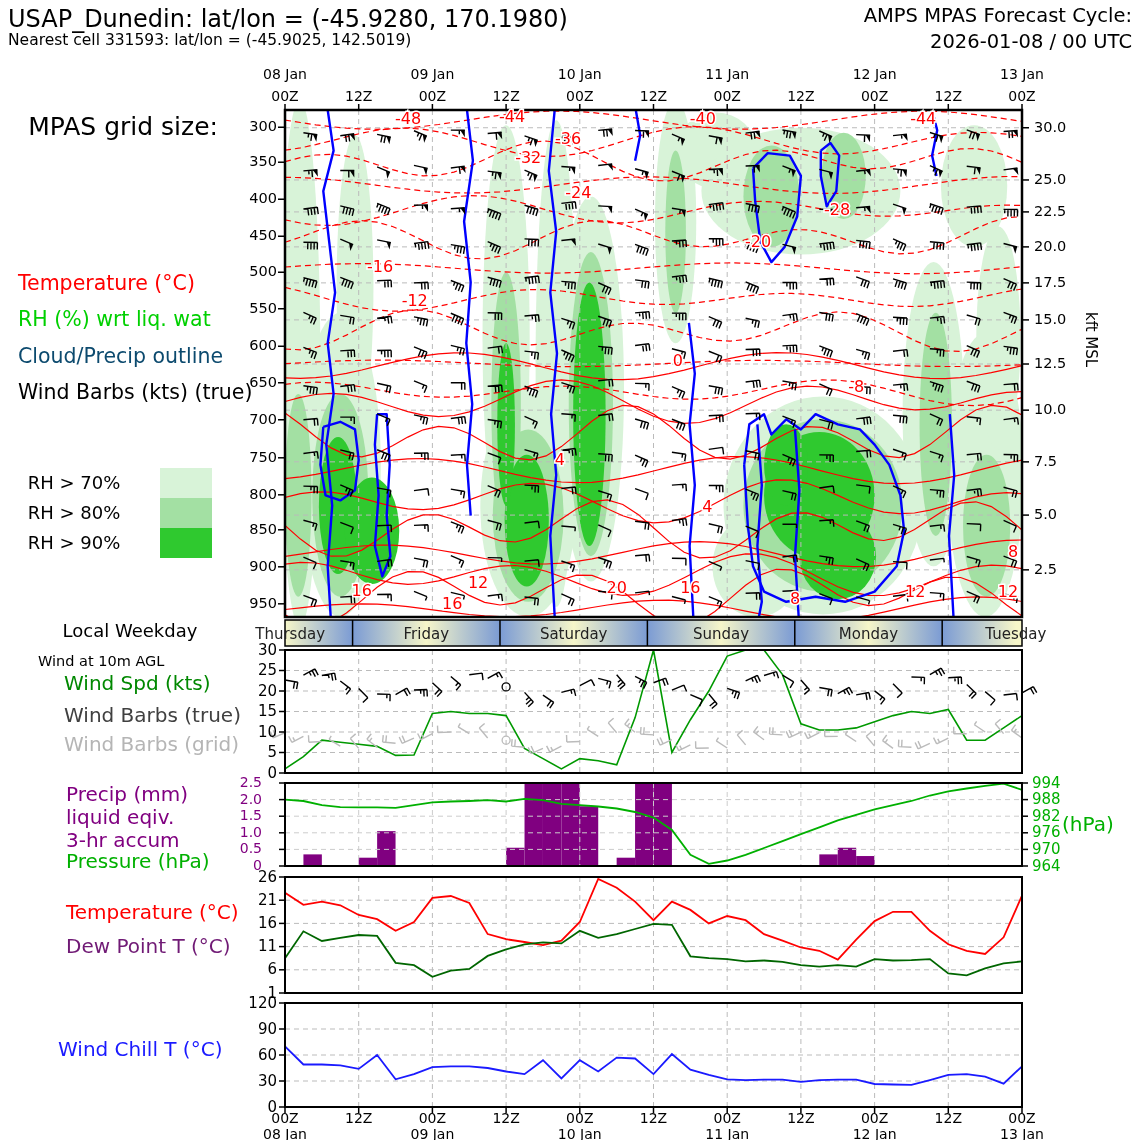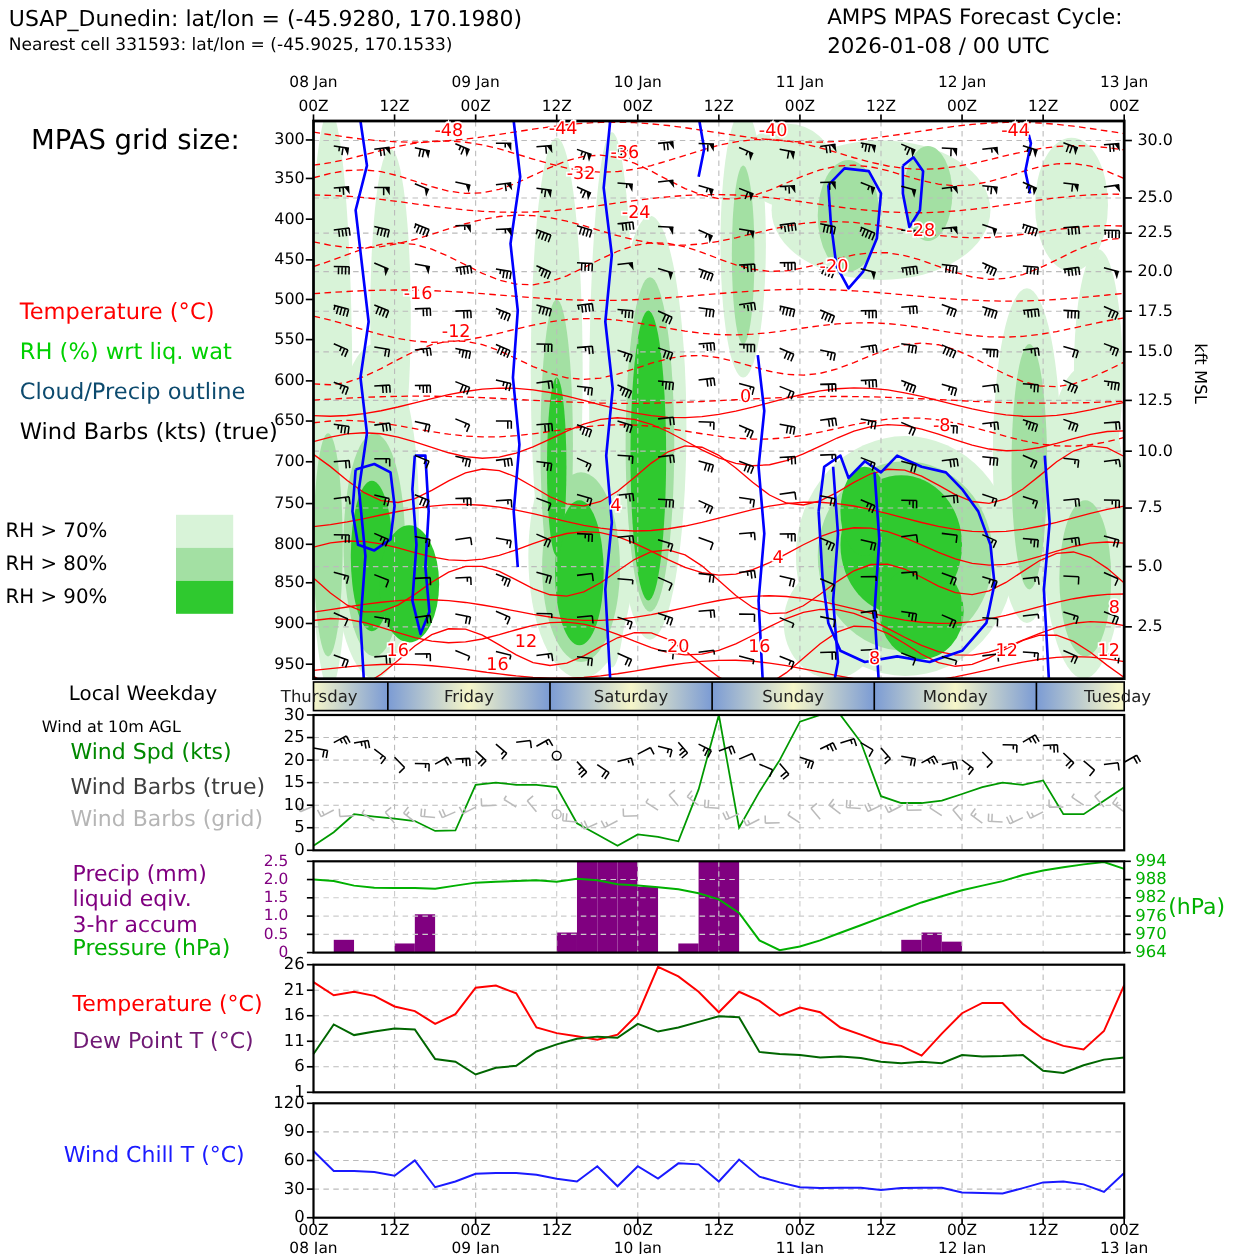--- a/index.html
+++ b/index.html
@@ -1,35 +1,35 @@
 <!DOCTYPE html>
 <html><head>
 <meta charset="utf-8">
 <style>
   html,body{margin:0;padding:0;background:#fff;}
   #wrap{position:relative;width:1140px;height:1140px;background:#fff;overflow:hidden;
         font-family:"DejaVu Sans","Liberation Sans",sans-serif;color:#000;}
   .abs{position:absolute;white-space:nowrap;}
-  .hdr1{font-size:20px;}
+  .hdr1{font-size:24px;}
   .hdr2{font-size:15.5px;}
-  .cyc{font-size:19.5px;text-align:left;width:380px;}
+  .cyc{font-size:19.5px;text-align:right;width:380px;}
   .cell{font-size:25px;text-align:right;width:210px;}
   .leg{font-size:20.5px;}
-  .rhlab{font-size:18px;text-align:left;width:138px;}
+  .rhlab{font-size:18px;text-align:center;width:138px;}
   .sw{position:absolute;left:160px;width:52px;height:30px;}
   .plab{font-size:20px;}
   .vert{writing-mode:vertical-rl;font-size:15px;}
   svg text{font-family:"DejaVu Sans","Liberation Sans",sans-serif;}
 </style>
 </head>
 <body>
 
 <div id="wrap">
   <div class="abs hdr1" style="left:8px;top:5px;">USAP_Dunedin: lat/lon = (-45.9280, 170.1980)</div>
-  <div class="abs hdr2" style="left:8px;top:31px;">Nearest cell 331593: lat/lon = (-45.9025, 170.1533)</div>
+  <div class="abs hdr2" style="left:8px;top:31px;">Nearest cell 331593: lat/lon = (-45.9025, 142.5019)</div>
   <div class="abs cyc" style="left:752px;top:4px;">AMPS MPAS Forecast Cycle:</div>
   <div class="abs cyc" style="left:752px;top:30px;">2026-01-08 / 00 UTC</div>
 
   <div class="abs cell" style="left:8px;top:112px;">MPAS grid size:</div>
 
   <div class="abs leg" style="left:18px;top:271px;color:#ff0000;">Temperature (°C)</div>
   <div class="abs leg" style="left:18px;top:307px;color:#00d000;">RH (%) wrt liq. wat</div>
   <div class="abs leg" style="left:18px;top:344px;color:#0c4a6e;">Cloud/Precip outline</div>
   <div class="abs leg" style="left:18px;top:380px;color:#000;">Wind Barbs (kts) (true)</div>
 

